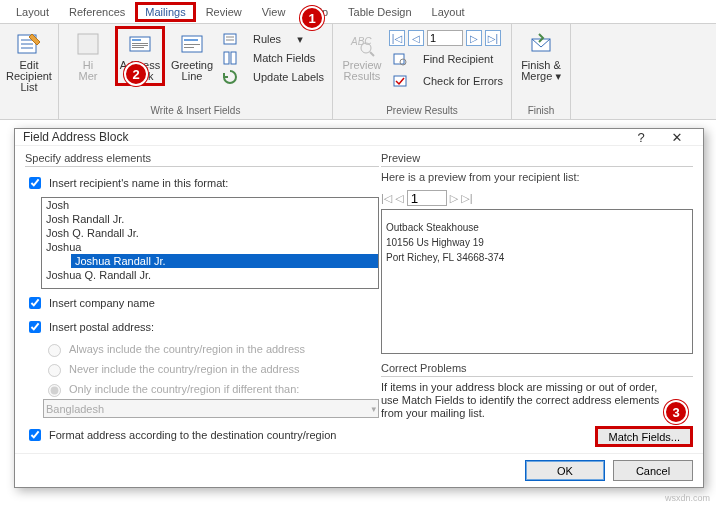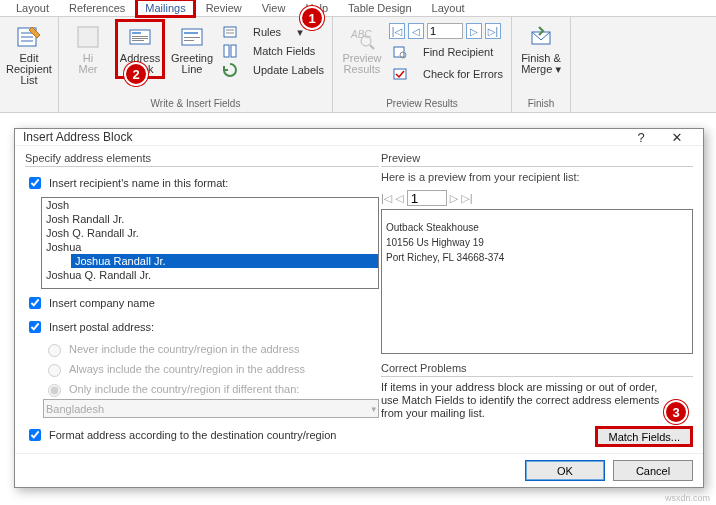--- a/index.html
+++ b/index.html
@@ -1,19 +1,19 @@
 <!DOCTYPE html>
 <html><head>
 <meta charset="utf-8">
 <style>
 * { box-sizing: border-box; font-family: "Segoe UI", Arial, sans-serif; }
 body { margin: 0; width: 716px; height: 505px; background: #fff; overflow: hidden; font-size: 11px; color: #333; position: relative; }
 
 
-.tabs { display: flex; align-items: center; height: 17px; background: #fff; border-bottom: 1px solid #d0d0d0; padding-left: 6px; }
+.tabs { display: flex; align-items: center; height: 24px; background: #fff; border-bottom: 1px solid #d0d0d0; padding-left: 6px; }
 .tab { padding: 4px 10px; cursor: pointer; color: #555; }
 .tab.active { border-bottom: 2px solid #2b579a; color: #2b579a; }
 .tab.highlight { border: 3px solid #c00; padding: 1px 7px; }
 
 
 .ribbon { display: flex; height: 96px; background: #f3f3f3; border-bottom: 1px solid #d0d0d0; }
 .group { display: flex; flex-direction: column; border-right: 1px solid #d0d0d0; padding: 2px 4px; }
 .group-row { display: flex; flex: 1; align-items: flex-start; gap: 2px; }
 .group-label { text-align: center; font-size: 10px; color: #666; padding: 2px 0 1px; }
 .big-btn { display: flex; flex-direction: column; align-items: center; justify-content: flex-start; width: 50px; padding: 4px 2px; text-align: center; line-height: 11px; cursor: pointer; }
@@ -224,21 +224,21 @@
         <span style="white-space:pre-line"><span>Finish &amp;
 Merge</span> ▾</span>
       </div>
     </div>
     <div class="group-label">Finish</div>
   </div>
 </div>
 
 <div class="dialog">
   <div class="dlg-title">
-    <span>Insert Address Block</span>
+    <span>Field Address Block</span>
     <span class="sp"></span>
     <span class="dlg-close">?</span>
     <span class="dlg-close">✕</span>
   </div>
   <div class="dlg-body">
     <div class="dlg-col">
       <div class="sec-title u">Specify address elements</div>
       <label class="chk">
           <input type="checkbox" checked="" style="">
           <span>Insert recipient's name in this format:</span>
@@ -254,25 +254,25 @@
       <label class="chk">
           <input type="checkbox" checked="" style="">
           <span>Insert company name</span>
         </label>
       <label class="chk">
           <input type="checkbox" checked="" style="">
           <span>Insert postal address:</span>
         </label>
       <label class="radio">
           <input type="radio" disabled="" style="">
-          <span>Never include the country/region in the address</span>
+          <span>Always include the country/region in the address</span>
         </label>
       <label class="radio">
           <input type="radio" disabled="" style="">
-          <span>Always include the country/region in the address</span>
+          <span>Never include the country/region in the address</span>
         </label>
       <label class="radio">
           <input type="radio" disabled="" checked="" style="">
           <span>Only include the country/region if different than:</span>
         </label>
       <div class="combo">
           <span style="flex:1; text-align:left">Bangladesh</span>
           <span class="dd">▾</span>
         </div>
       <label class="chk" style="margin-top:8px">

